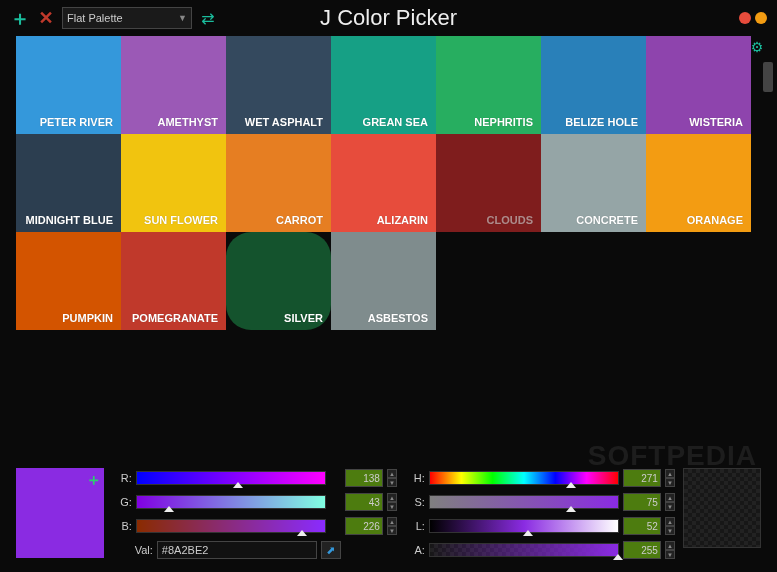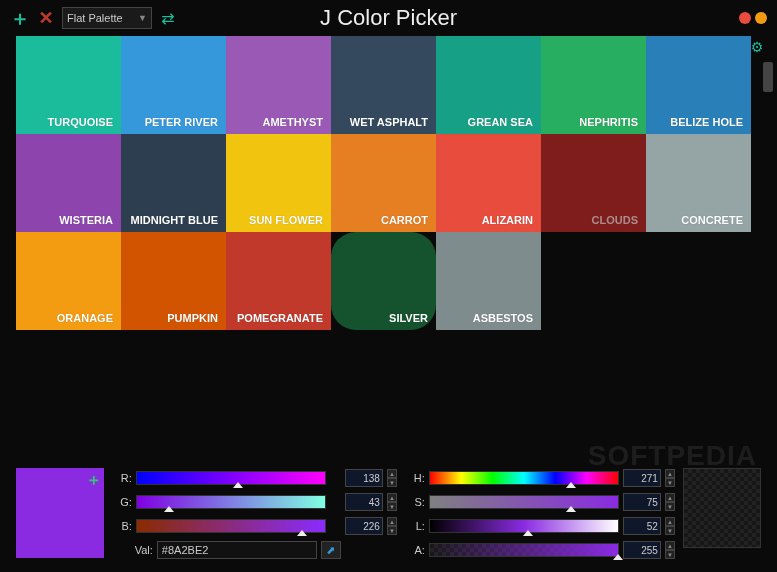--- a/index.html
+++ b/index.html
@@ -2,42 +2,42 @@
 <html><head>
 <meta charset="utf-8">
 <style>
 * { margin: 0; padding: 0; box-sizing: border-box; }
 body { background: #0a0a0a; font-family: "Segoe UI", Arial, sans-serif; color: #ccc; width: 777px; height: 572px; overflow: hidden; position: relative; }
 .titlebar { height: 36px; display: flex; align-items: center; padding: 0 10px; position: relative; }
 .titlebar-left { display: flex; align-items: center; gap: 6px; }
 .icon-btn { width: 20px; height: 20px; display: flex; align-items: center; justify-content: center; cursor: pointer; }
 .plus-icon { color: #1abc9c; font-size: 20px; font-weight: bold; }
 .x-icon { color: #c0392b; font-size: 18px; font-weight: bold; }
-.palette-select { background: #1a1a1a; border: 1px solid #444; color: #ccc; height: 22px; width: 90px; font-size: 11px; padding: 0 4px; display: flex; align-items: center; justify-content: space-between; cursor: pointer; }
+.palette-select { background: #1a1a1a; border: 1px solid #444; color: #ccc; height: 22px; width: 130px; font-size: 11px; padding: 0 4px; display: flex; align-items: center; justify-content: space-between; cursor: pointer; }
 .palette-select .chev { font-size: 9px; color: #888; }
 .sort-icon { color: #1abc9c; font-size: 16px; }
 .app-title { position: absolute; left: 50%; transform: translateX(-50%); color: #eee; font-size: 22px; font-weight: 300; }
 .titlebar-right { position: absolute; right: 10px; display: flex; align-items: center; gap: 6px; }
 .dot { width: 12px; height: 12px; border-radius: 50%; }
 .dot.red { background: #e74c3c; }
 .dot.orange { background: #f39c12; }
 .gear-icon { color: #1abc9c; font-size: 14px; margin-top: 14px; }
 .palette-grid { display: grid; grid-template-columns: repeat(7, 1fr); width: 735px; margin-left: 16px; }
 .swatch { height: 98px; position: relative; cursor: pointer; }
 .swatch-label { position: absolute; bottom: 6px; right: 8px; font-size: 11px; font-weight: bold; color: #fff; text-shadow: 0 0 1px rgba(0,0,0,0.3); white-space: nowrap; }
 .scrollbar { position: absolute; right: 4px; top: 62px; width: 10px; height: 30px; background: #444; border-radius: 2px; }
 .editor { position: absolute; bottom: 12px; left: 16px; right: 16px; display: flex; gap: 8px; }
 .preview-box { width: 90px; height: 90px; position: relative; }
 .preview-box .mini-plus { position: absolute; top: 2px; right: 2px; color: #2ecc71; font-size: 16px; font-weight: bold; }
 .sliders-col { display: flex; flex-direction: column; gap: 4px; }
 .slider-row { display: flex; align-items: center; gap: 4px; height: 20px; }
 .slider-label { width: 20px; font-size: 11px; color: #ccc; text-align: right; }
 .slider-track { height: 14px; position: relative; border: 1px solid #333; }
 .slider-thumb { position: absolute; bottom: -4px; width: 0; height: 0; border-left: 5px solid transparent; border-right: 5px solid transparent; border-bottom: 6px solid #eee; transform: translateX(-50%); }
-.num-input { width: 38px; height: 18px; background: #0f172a; border: 1px solid #444; color: #ccc; font-size: 10px; text-align: right; padding-right: 2px; }
+.num-input { width: 38px; height: 18px; background: #4d7c0f; border: 1px solid #444; color: #ccc; font-size: 10px; text-align: right; padding-right: 2px; }
 .spinner { width: 10px; height: 18px; display: flex; flex-direction: column; }
 .spinner div { height: 9px; background: #222; border: 1px solid #444; font-size: 6px; color: #888; display:flex; align-items:center; justify-content:center; cursor:pointer; }
 .val-row { display: flex; align-items: center; gap: 4px; height: 20px; }
 .val-input { width: 160px; height: 18px; background: #111; border: 1px solid #444; color: #ccc; font-size: 11px; padding: 0 4px; }
 .eyedrop { width: 20px; height: 18px; background: #222; border: 1px solid #444; display:flex; align-items:center; justify-content:center; cursor:pointer; font-size: 11px; }
 .checkerboard { width: 80px; height: 80px; background-image: repeating-conic-gradient(#222 0 25%, #171717 0 50%); background-size: 8px 8px; border: 1px solid #333; }
 .watermark { position: absolute; right: 20px; bottom: 100px; color: rgba(255,255,255,0.08); font-size: 28px; font-weight: bold; letter-spacing: 1px; pointer-events:none; }
 </style>
 </head>
 <body>
@@ -66,23 +66,20 @@
     </div>
   </div>
 </div>
 <div style="position:absolute; right:10px; top:30px;">
   <div class="icon-btn">
       <span class="gear-icon">⚙</span>
     </div>
 </div>
 
 <div class="palette-grid" id="palette">
-    <div class="swatch" style="background: rgb(26, 188, 156);">
-      <div class="swatch-label">TURQUOISE</div>
-    </div>
     <div class="swatch" style="background: rgb(52, 152, 219);">
       <div class="swatch-label">PETER RIVER</div>
     </div>
     <div class="swatch" style="background: rgb(155, 89, 182);">
       <div class="swatch-label">AMETHYST</div>
     </div>
     <div class="swatch" style="background: rgb(52, 73, 94);">
       <div class="swatch-label">WET ASPHALT</div>
     </div>
     <div class="swatch" style="background: rgb(22, 160, 133); text-decoration: underline;">

